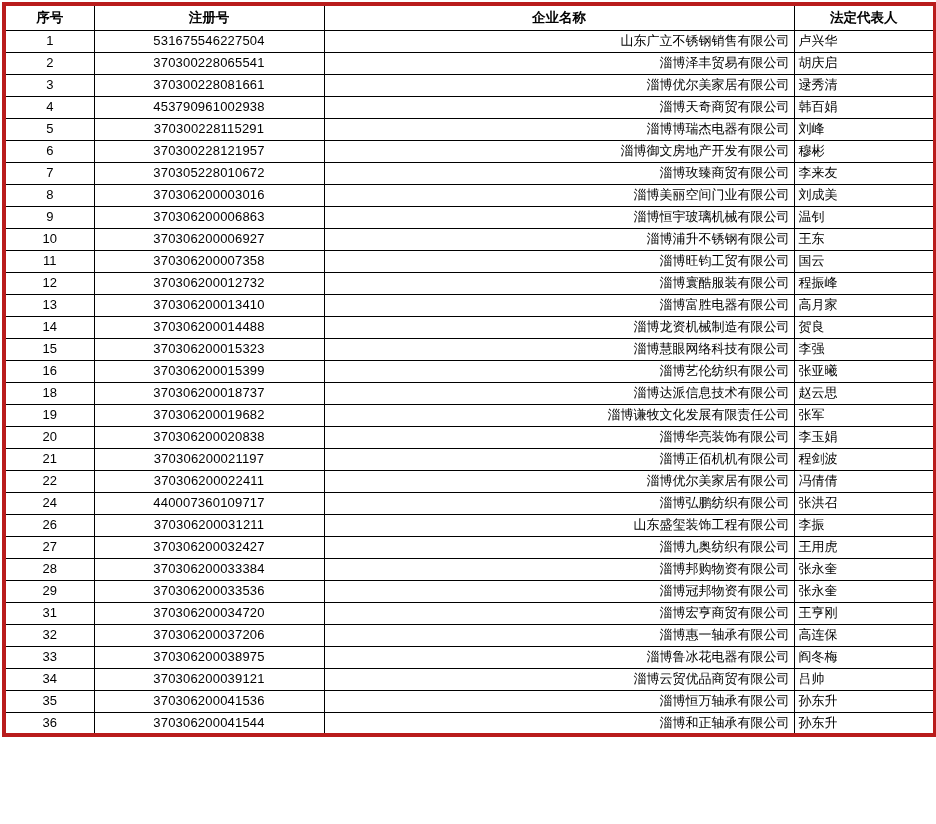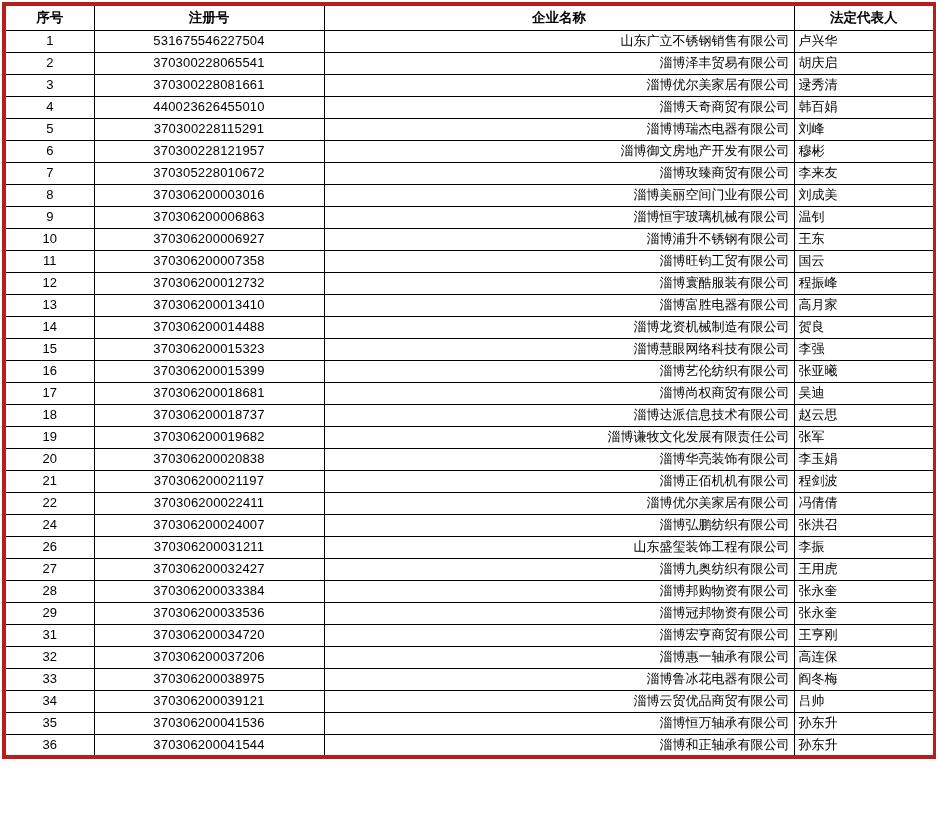--- a/index.html
+++ b/index.html
@@ -85,21 +85,21 @@
           <td class="rep">胡庆启</td>
         </tr>
         <tr>
           <td class="idx">3</td>
           <td class="reg">370300228081661</td>
           <td class="name">淄博优尔美家居有限公司</td>
           <td class="rep">逯秀清</td>
         </tr>
         <tr>
           <td class="idx">4</td>
-          <td class="reg">440023626455010</td>
+          <td class="reg">453790961002938</td>
           <td class="name">淄博天奇商贸有限公司</td>
           <td class="rep">韩百娟</td>
         </tr>
         <tr>
           <td class="idx">5</td>
           <td class="reg">370300228115291</td>
           <td class="name">淄博博瑞杰电器有限公司</td>
           <td class="rep">刘峰</td>
         </tr>
         <tr>
@@ -162,26 +162,20 @@
           <td class="name">淄博慧眼网络科技有限公司</td>
           <td class="rep">李强</td>
         </tr>
         <tr>
           <td class="idx">16</td>
           <td class="reg">370306200015399</td>
           <td class="name">淄博艺伦纺织有限公司</td>
           <td class="rep">张亚曦</td>
         </tr>
         <tr>
-          <td class="idx">17</td>
-          <td class="reg">370306200018681</td>
-          <td class="name">淄博尚权商贸有限公司</td>
-          <td class="rep">吴迪</td>
-        </tr>
-        <tr>
           <td class="idx">18</td>
           <td class="reg">370306200018737</td>
           <td class="name">淄博达派信息技术有限公司</td>
           <td class="rep">赵云思</td>
         </tr>
         <tr>
           <td class="idx">19</td>
           <td class="reg">370306200019682</td>
           <td class="name">淄博谦牧文化发展有限责任公司</td>
           <td class="rep">张军</td>
@@ -199,21 +193,21 @@
           <td class="rep">程剑波</td>
         </tr>
         <tr>
           <td class="idx">22</td>
           <td class="reg">370306200022411</td>
           <td class="name">淄博优尔美家居有限公司</td>
           <td class="rep">冯倩倩</td>
         </tr>
         <tr>
           <td class="idx">24</td>
-          <td class="reg">370306200024007</td>
+          <td class="reg">440007360109717</td>
           <td class="name">淄博弘鹏纺织有限公司</td>
           <td class="rep">张洪召</td>
         </tr>
         <tr>
           <td class="idx">26</td>
           <td class="reg">370306200031211</td>
           <td class="name">山东盛玺装饰工程有限公司</td>
           <td class="rep">李振</td>
         </tr>
         <tr>

